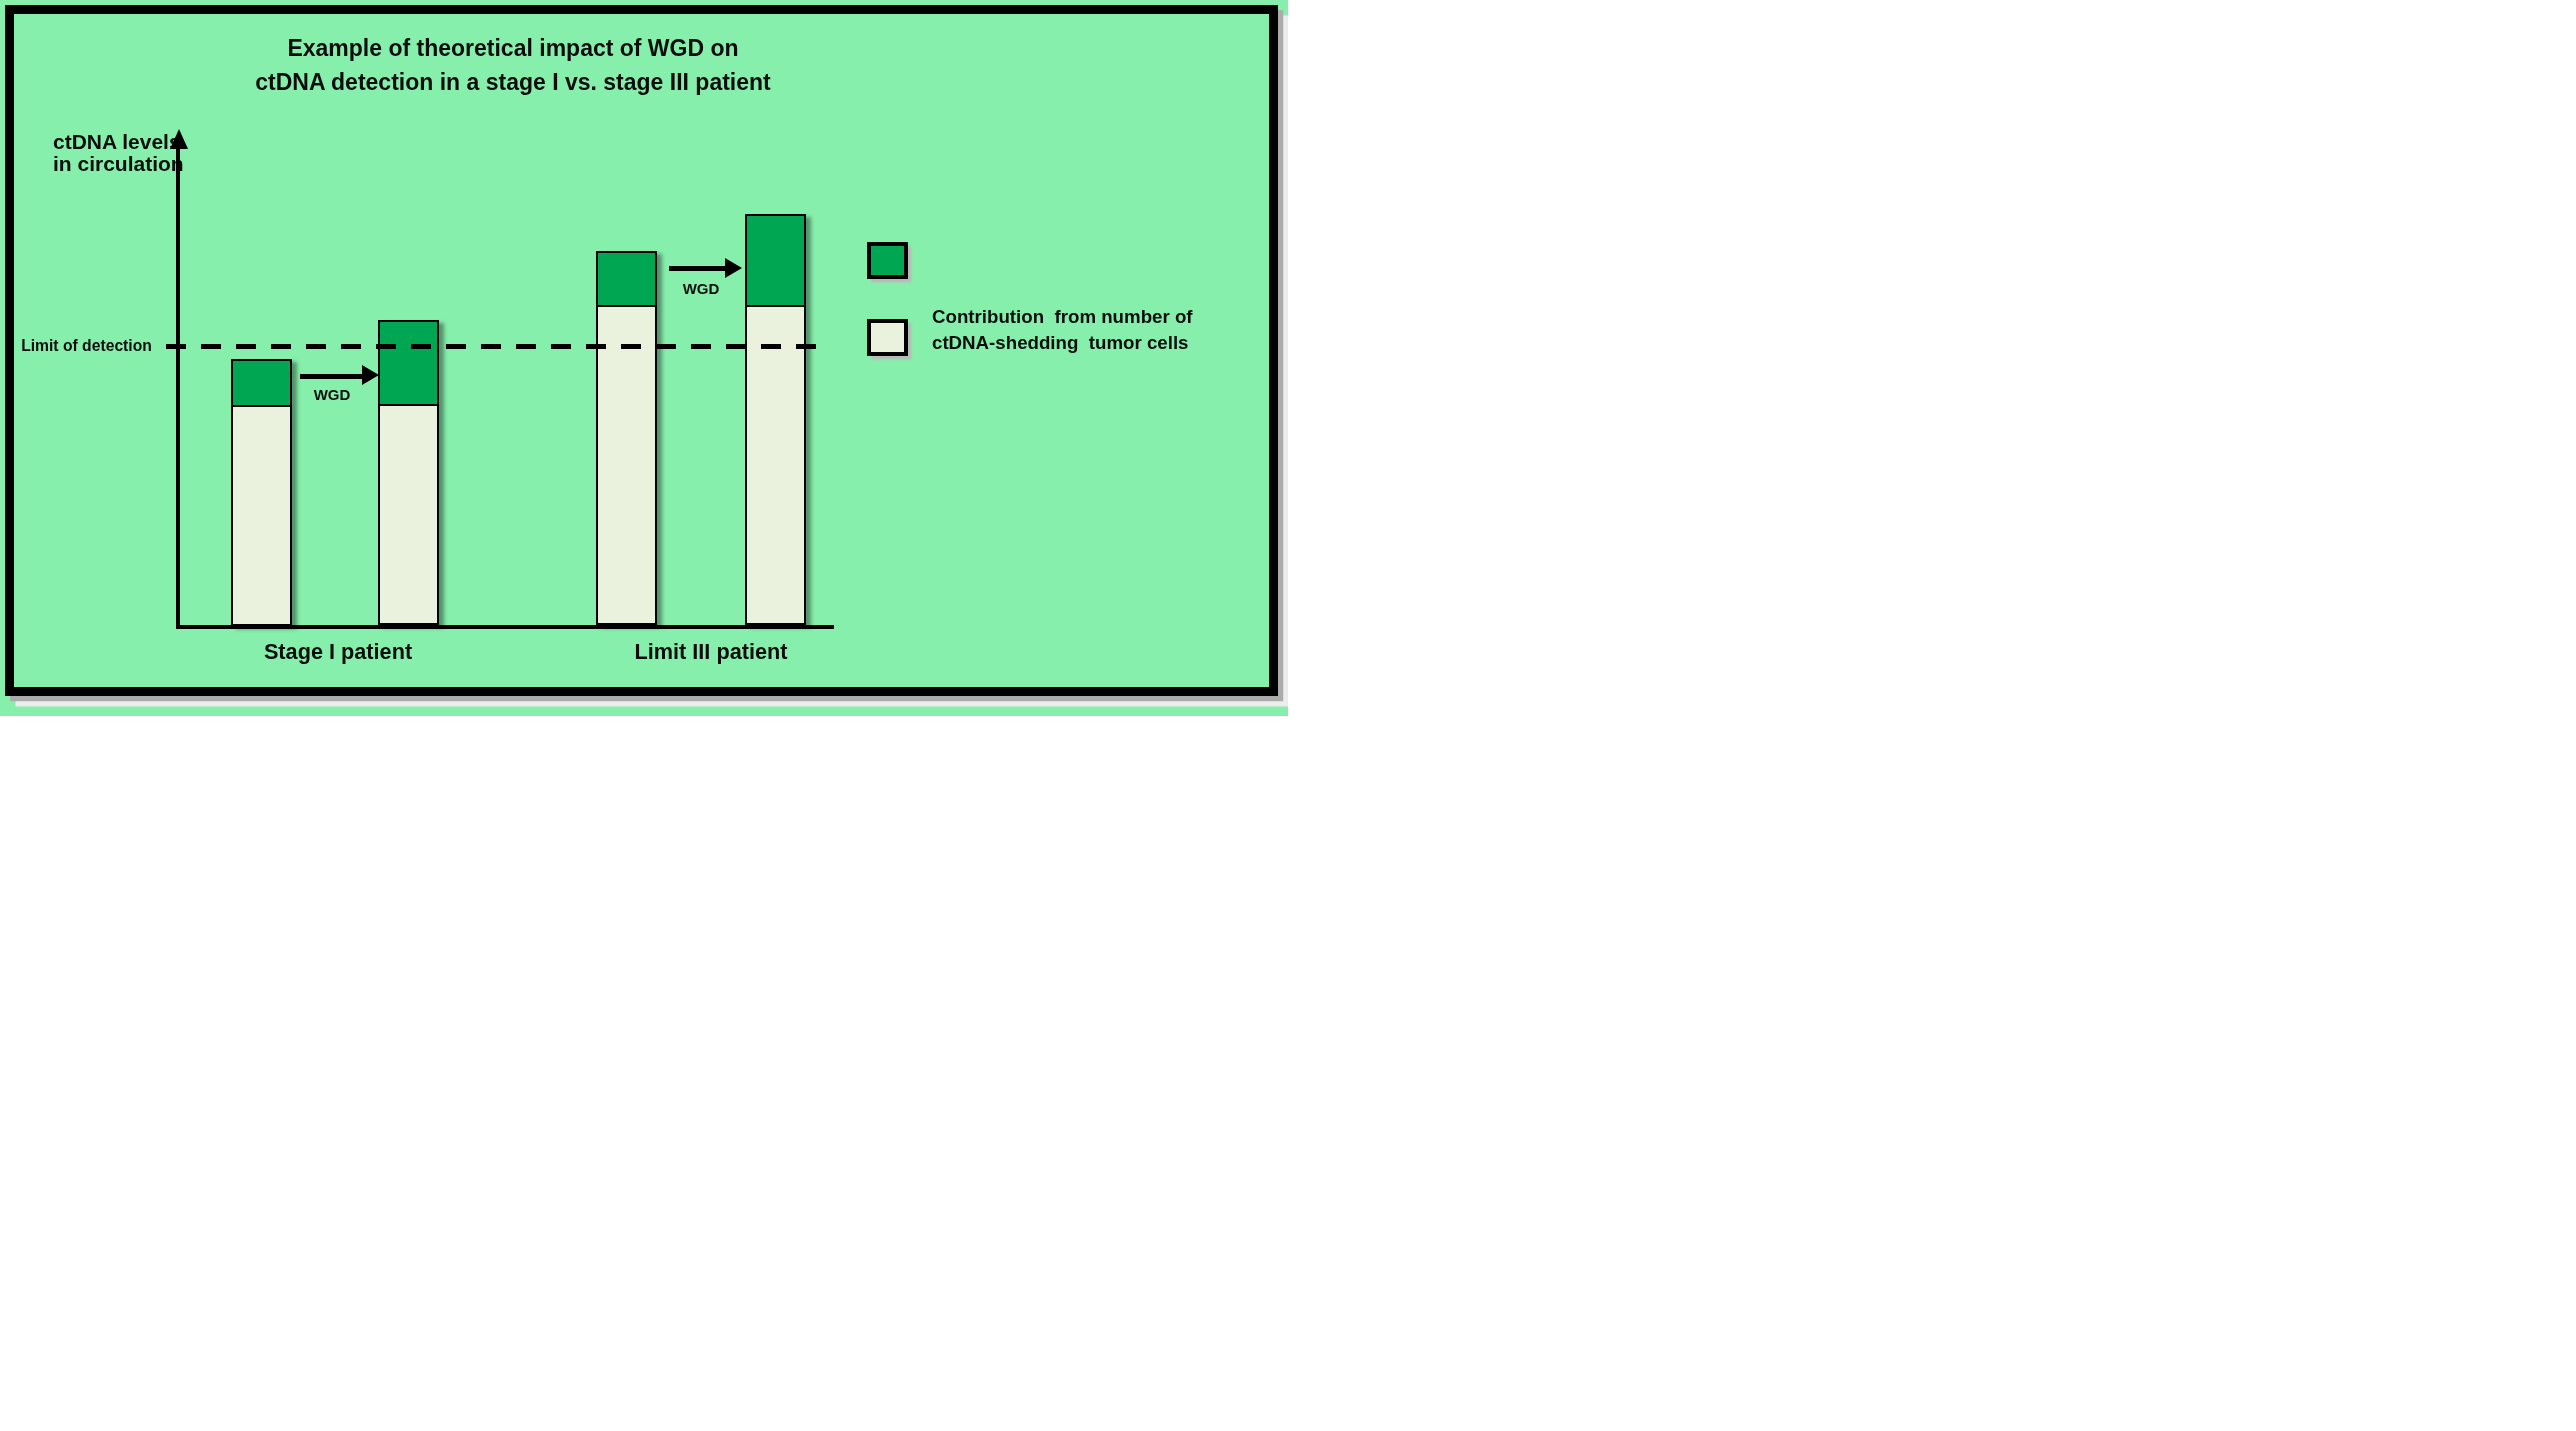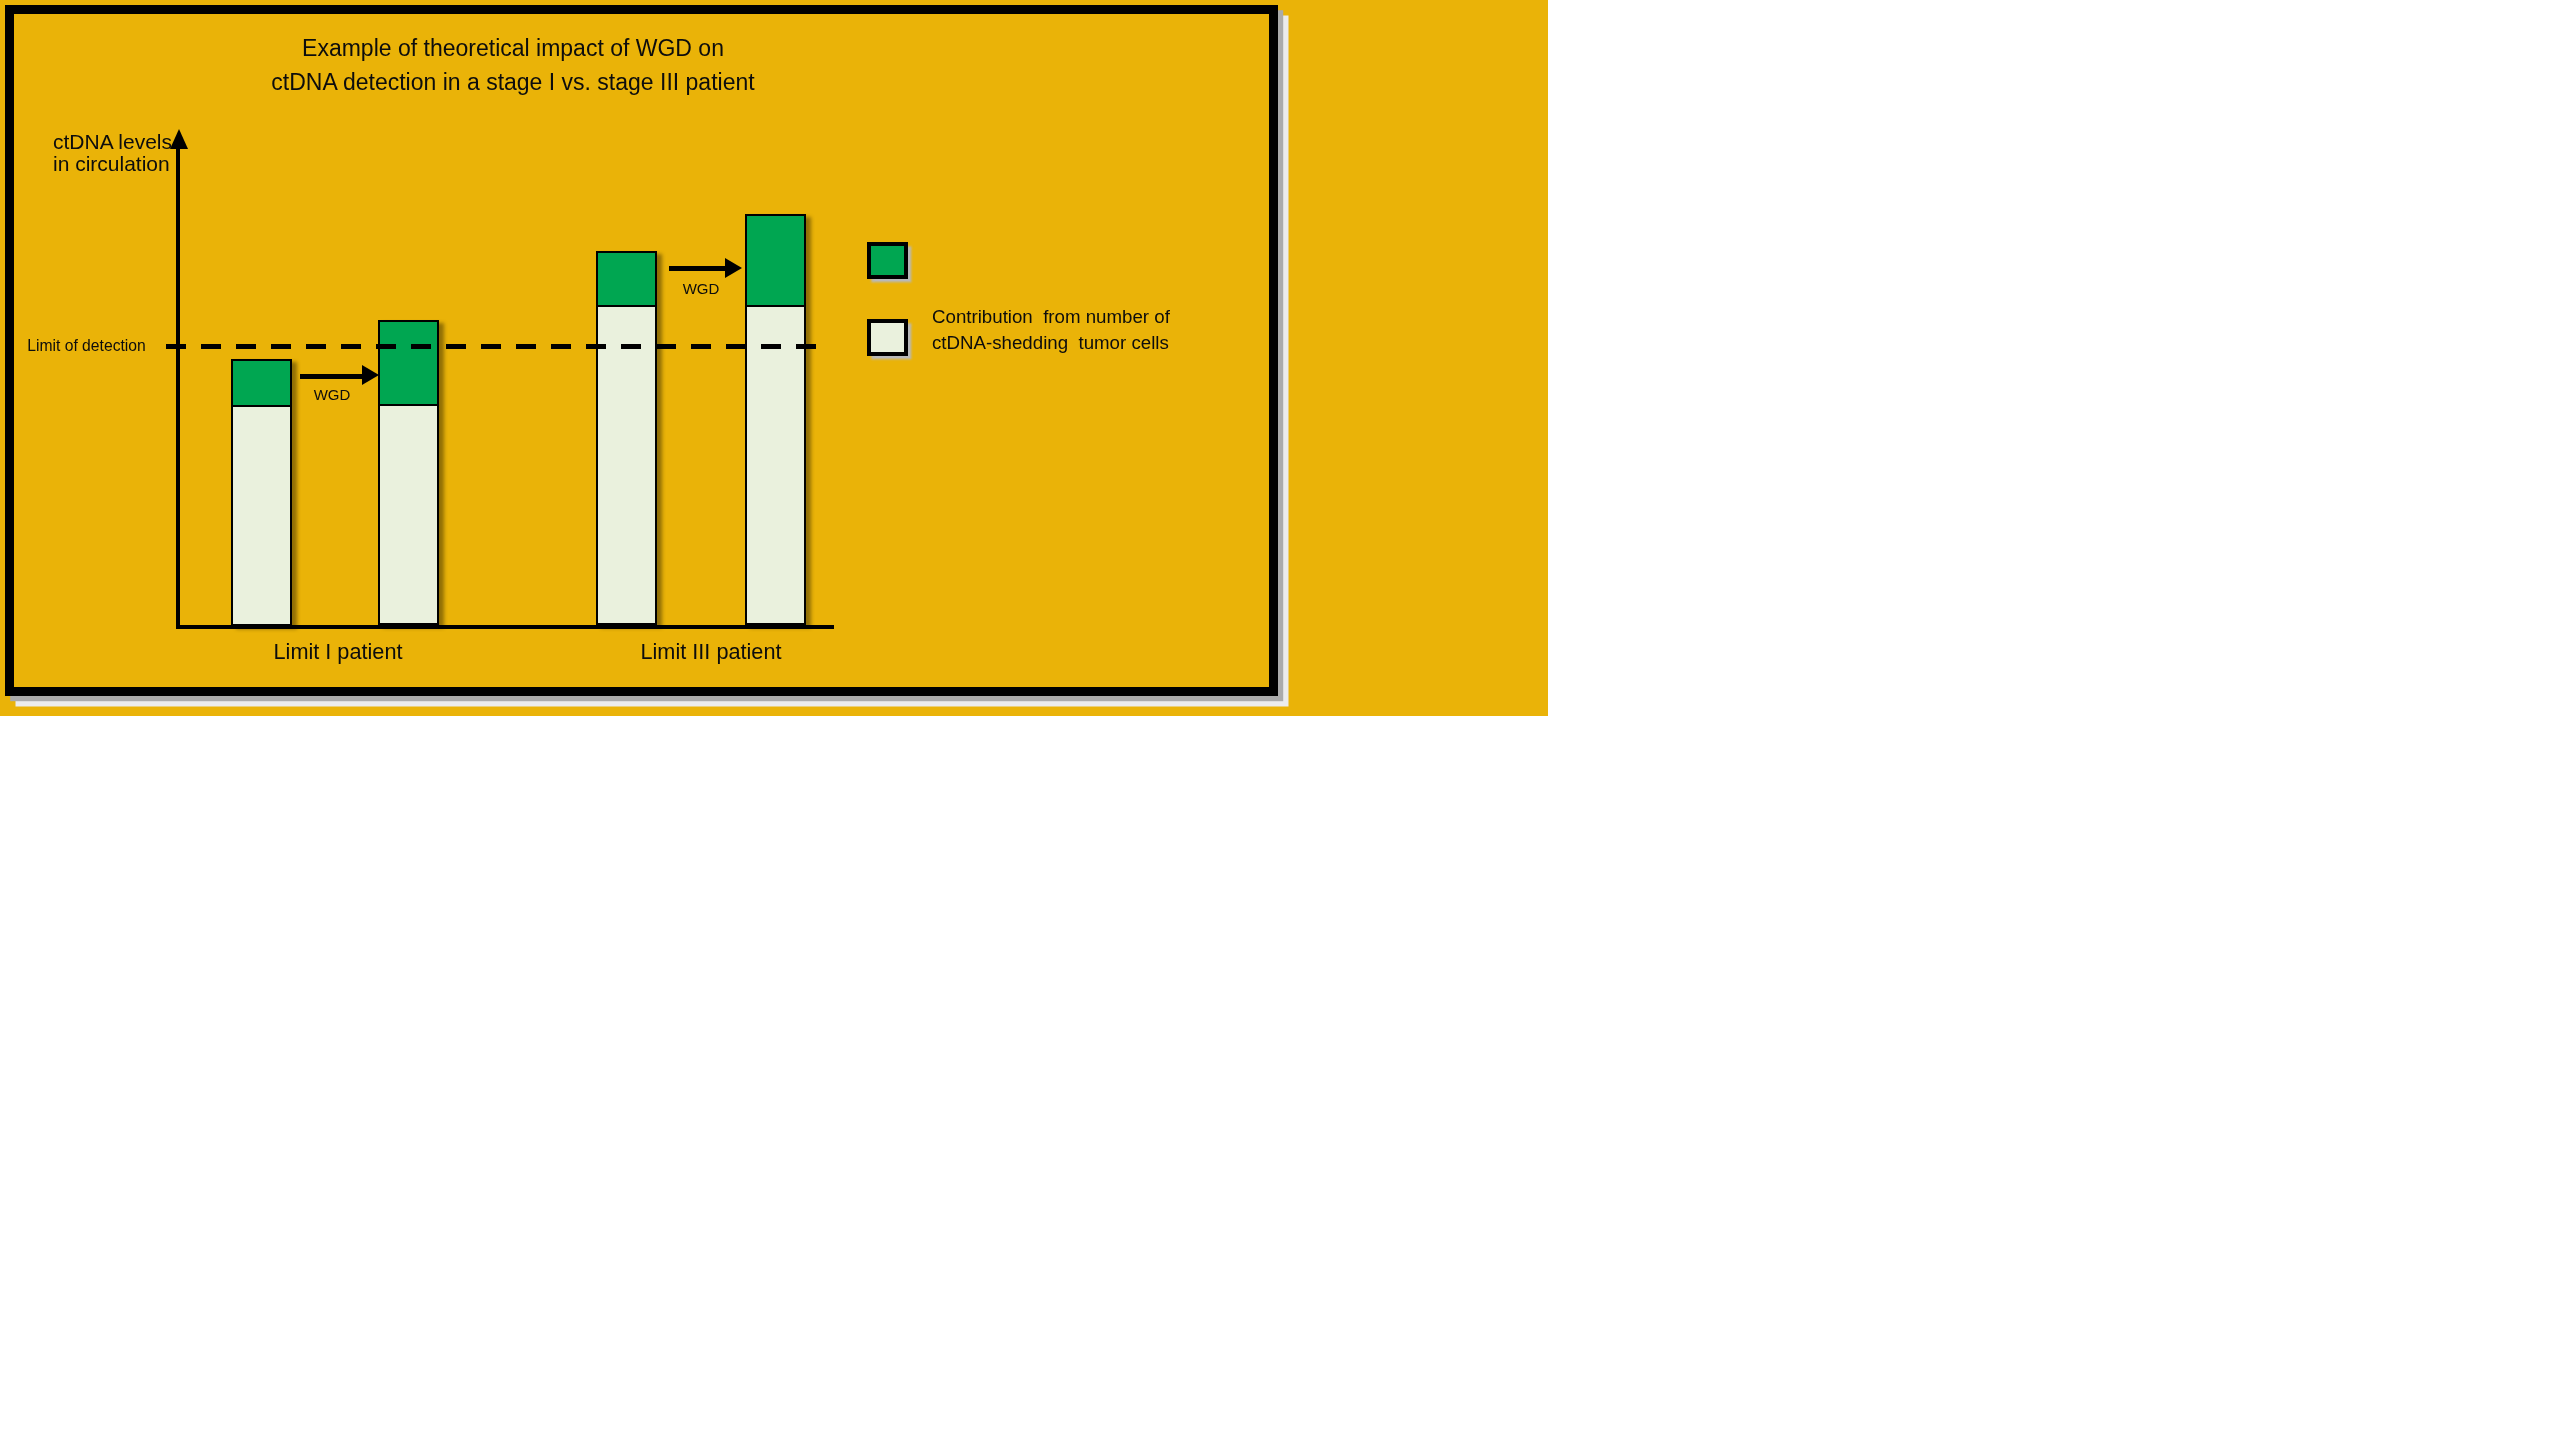--- a/index.html
+++ b/index.html
@@ -1,19 +1,19 @@
 <!DOCTYPE html>
 <html style="font-size:12px"><head>
 <meta charset="utf-8">
 <style>
   html,body{margin:0;padding:0;background:#fff;}
   .canvas{
-    position:relative;width:1548px;height:716px;overflow:hidden;
-    background:#eab308;color:#0d0d0d;
-    font-family:"Liberation Sans",sans-serif;font-weight:normal;
+    position:relative;width:1288px;height:716px;overflow:hidden;
+    background:#86efac;color:#0d0d0d;
+    font-family:"Liberation Sans",sans-serif;font-weight:bold;
   }
   .frame{
     position:absolute;left:4.5px;top:4.5px;width:1273px;height:691px;
     box-sizing:border-box;border:9px solid #000;background:transparent;
     box-shadow:5.2px 5.2px 0 #ababab,10.5px 10.5px 0 #ececec;
   }
   .title{
     position:absolute;left:177px;top:31px;width:672px;
     font-size:23px;line-height:34px;text-align:center;white-space:pre-wrap;
   }
@@ -98,21 +98,21 @@
     </div>
 
   <div class="wgd-shaft" style="left:300px;top:374px;width:63px"></div>
   <div class="wgd-head" style="left:362px;top:365px"></div>
   <div class="wgd-text" style="left:332px;top:382px">WGD</div>
 
   <div class="wgd-shaft" style="left:669px;top:266px;width:57px"></div>
   <div class="wgd-head" style="left:725px;top:258px"></div>
   <div class="wgd-text" style="left:701px;top:276px">WGD</div>
 
-  <div class="stage-label" style="left:338px">Limit I patient</div>
+  <div class="stage-label" style="left:338px">Stage I patient</div>
   <div class="stage-label" style="left:711px">Limit III patient</div>
 
   <div class="legend-swatch" style="top: 242px; background: rgb(0, 166, 81);"></div>
   <div class="legend-swatch" style="top: 319px; background: rgb(234, 241, 221);"></div>
   <div class="legend-label" style="top:304px">Contribution  from number of
 ctDNA-shedding  tumor cells</div>
 </div>
 
 
 </body></html>

